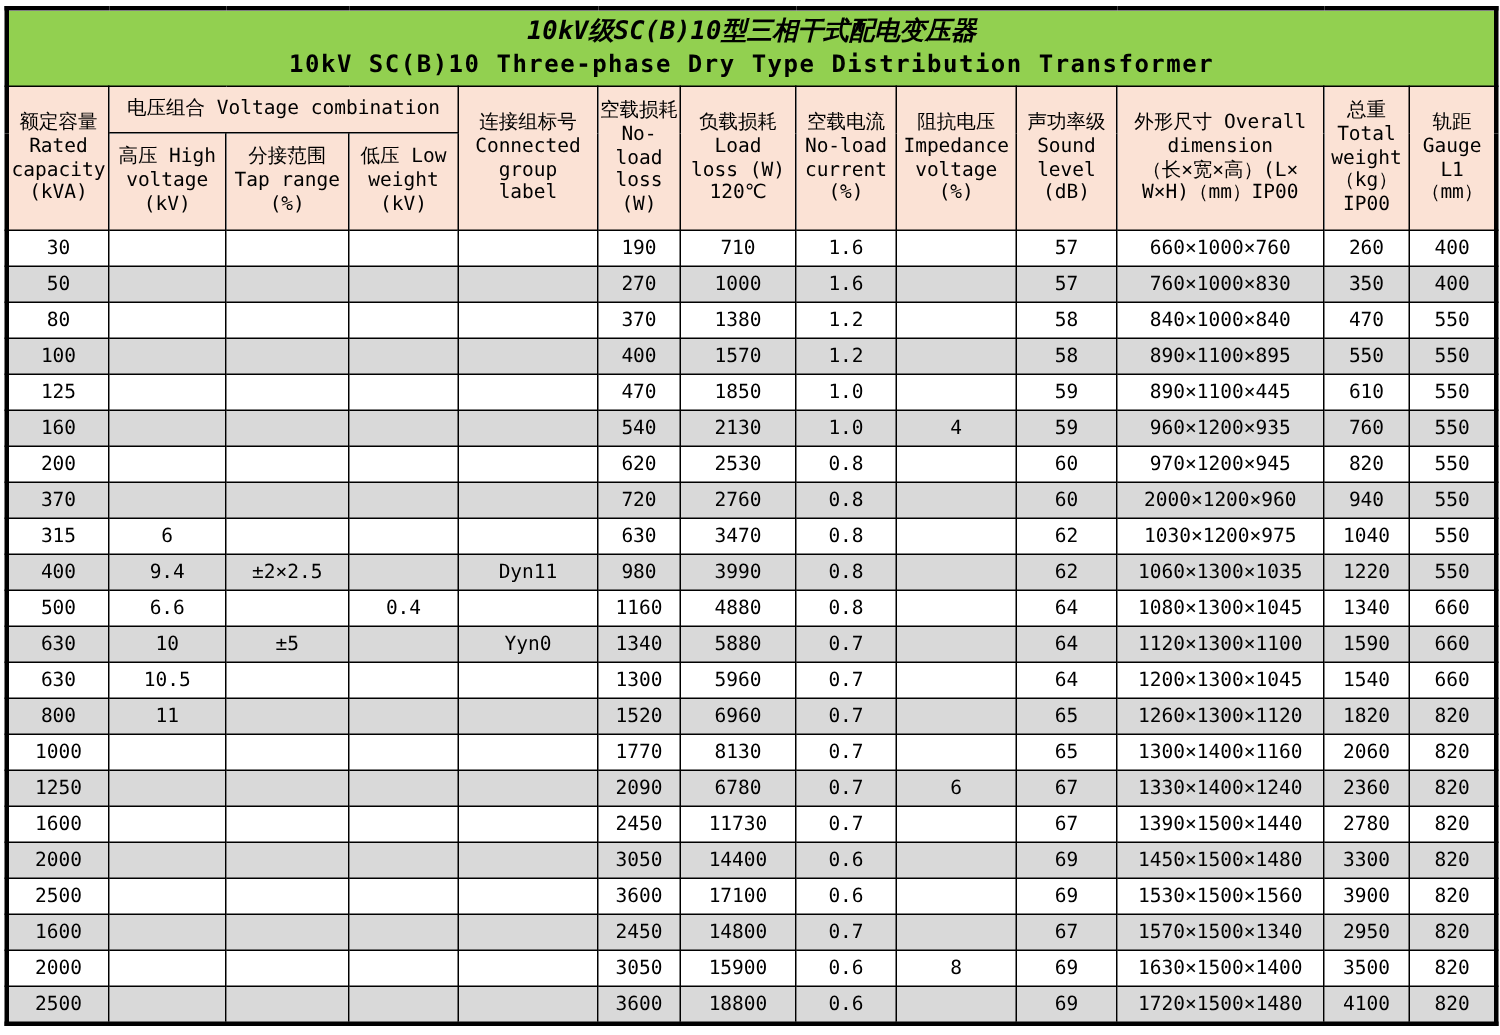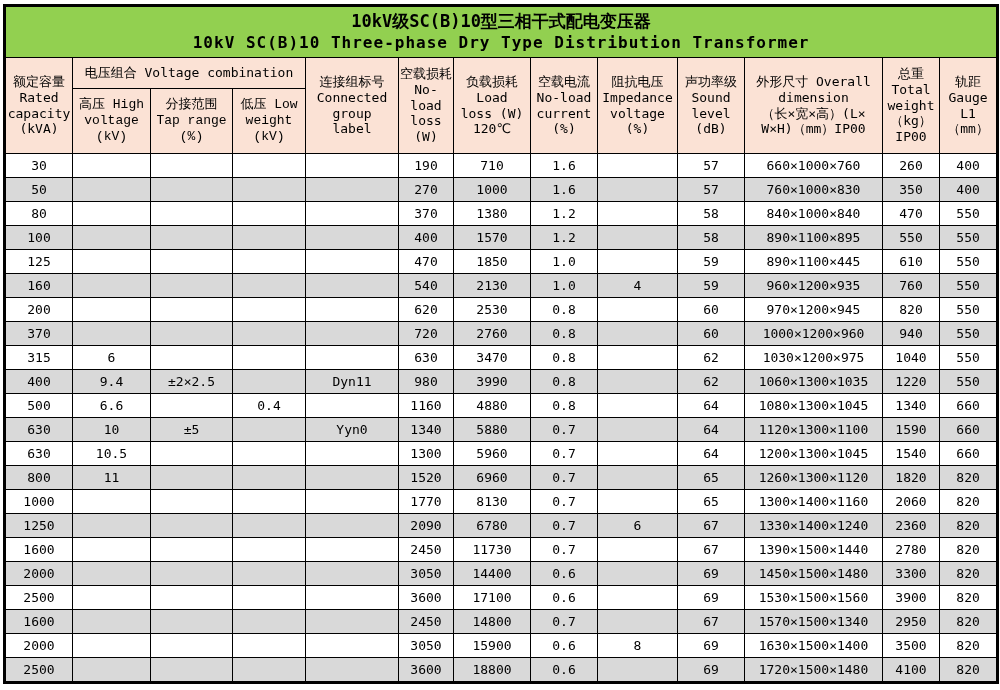--- a/index.html
+++ b/index.html
@@ -28,32 +28,32 @@
     text-align: center;
     vertical-align: middle;
     overflow: hidden;
   }
   
   th.title-cell {
     background: #92D050;
     height: 50px;
     border-bottom: 1px solid #000;
   }
-  .title-line1 { font-size: 17px; font-weight: bold; line-height: 1.35; }
+  .title-line1 { font-size: 17px; font-weight: bold; line-height: 1.35; font-style: italic; }
   .title-line2 { font-size: 16px; font-weight: bold; line-height: 1.3; letter-spacing: 1px; text-align: center; }
   
   th.h {
     background: #FBE2D5;
     font-weight: normal;
     font-size: 13px;
     line-height: 1.22;
     white-space: pre-line;
   }
   tr.hdr-top th { height: 30px; }
-  tr.hdr-sub th { height: 64px; font-family: Liberation Mono, monospace; }
+  tr.hdr-sub th { height: 64px; }
   
   tbody td {
     height: 23px;
     font-size: 13px;
     white-space: nowrap;
   }
   tr.stripe-gray td { background: #D9D9D9; }
   tr.stripe-white td { background: #FFFFFF; }
   
   td.nb { border-top: none; border-bottom: none; }
@@ -252,21 +252,21 @@
           <td>370</td>
           <td class="nb"></td>
           <td class="nb"></td>
           <td class="nb"></td>
           <td class="nb"></td>
           <td>720</td>
           <td>2760</td>
           <td>0.8</td>
           <td class="nb"></td>
           <td>60</td>
-          <td>1000×1200×960</td>
+          <td>2000×1200×960</td>
           <td>940</td>
           <td>550</td>
         </tr>
         <tr class="stripe-white">
           <td>315</td>
           <td class="nb">6</td>
           <td class="nb"></td>
           <td class="nb"></td>
           <td class="nb"></td>
           <td>630</td>

